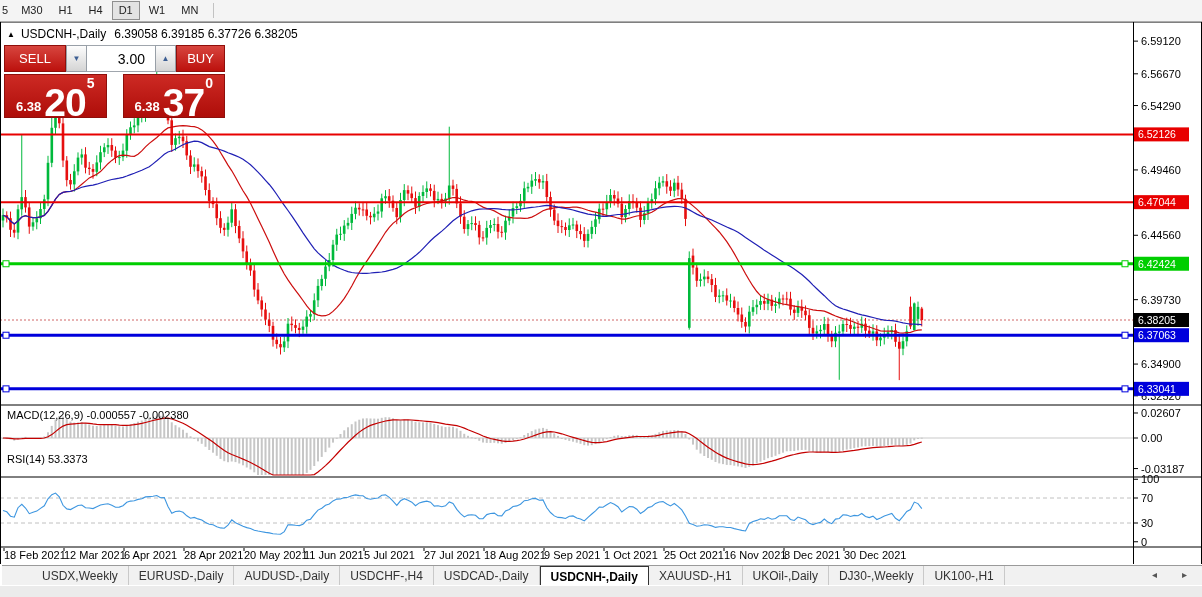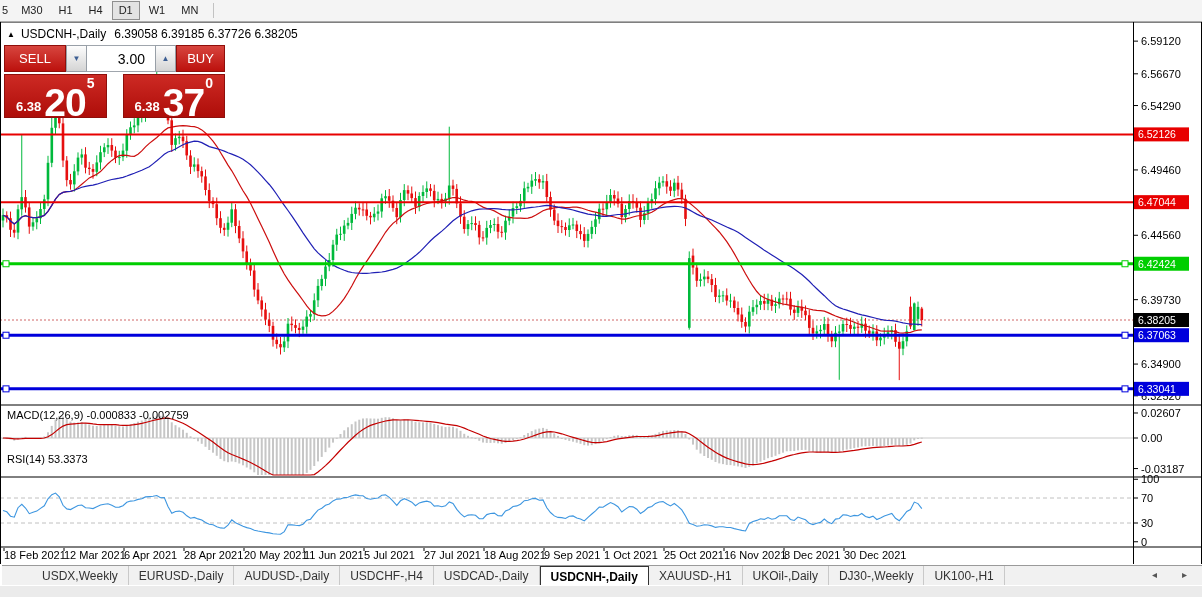--- a/index.html
+++ b/index.html
@@ -932,21 +932,21 @@
       <span class="pb-sup">5</span>
     </div>
     <div class="price-box">
       <span class="pb-small">6.38</span>
       <span class="pb-big">37</span>
       <span class="pb-sup">0</span>
     </div>
   </div>
 </div>
 
-<div class="panel-label" style="top:409px;">MACD(12,26,9) -0.000833 -0.002759</div>
+<div class="panel-label" style="top:409px;">MACD(12,26,9) -0.000557 -0.002380</div>
 <div class="panel-label" style="top:453px;">RSI(14) 53.3373</div>
 
 <div class="tabbar" id="tabbar">
     <div class="tab">USDX,Weekly</div>
     <div class="tab">EURUSD-,Daily</div>
     <div class="tab">AUDUSD-,Daily</div>
     <div class="tab">USDCHF-,H4</div>
     <div class="tab">USDCAD-,Daily</div>
     <div class="tab active">USDCNH-,Daily</div>
     <div class="tab">XAUUSD-,H1</div>

